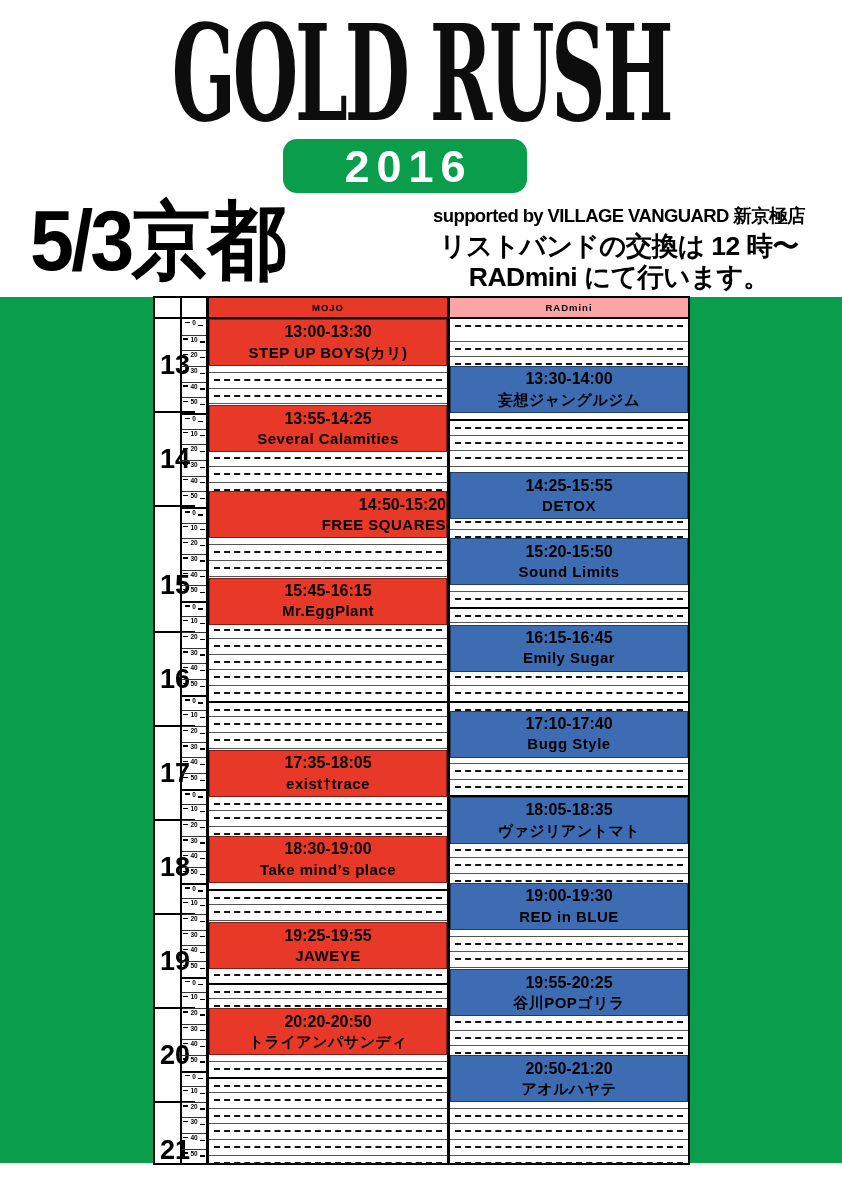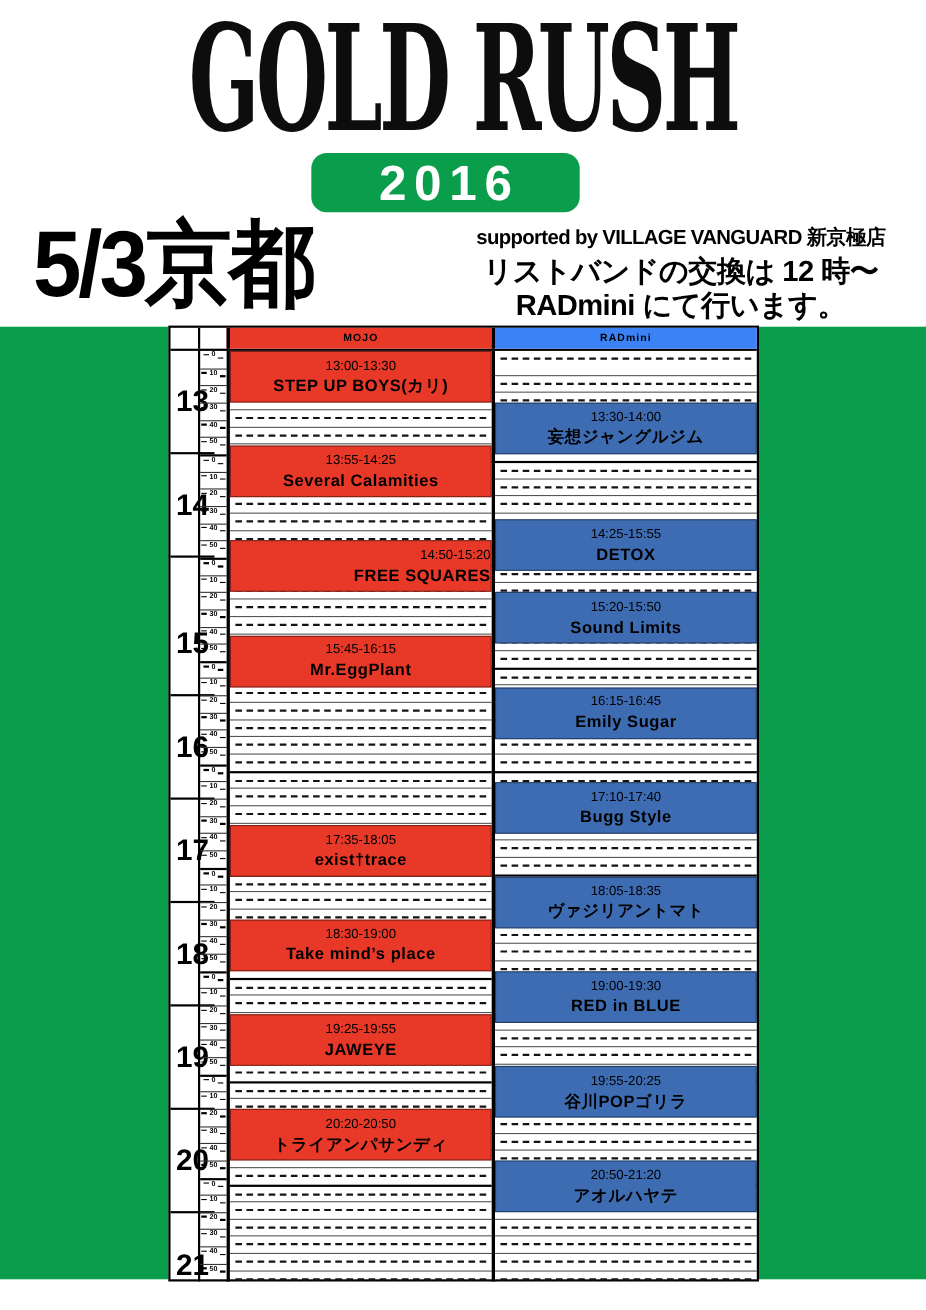--- a/index.html
+++ b/index.html
@@ -56,21 +56,21 @@
   .tick-label .dr{transform:translateY(2px);}
 
   .grid-row{box-sizing:border-box;border-top:1px solid #555;}
   .grid-row.hr{border-top:2px solid #000;}
   .grid-row.first{border-top:none;}
   .dashline{height:0;border-top:2px dashed #141414;margin:6px 5px 0 5px;}
 
   .event{position:absolute;left:0;right:0;box-sizing:border-box;border:1px solid rgba(0,0,0,.45);
          display:flex;flex-direction:column;align-items:center;justify-content:space-evenly;
          padding:1px 0;overflow:hidden;z-index:2;}
-  .ev-time{font-size:12px;font-weight:normal;line-height:1.05;white-space:nowrap;}
+  .ev-time{font-size:16px;font-weight:bold;line-height:1.05;white-space:nowrap;}
   .ev-artist{font-size:15px;font-weight:bold;line-height:1.05;white-space:nowrap;letter-spacing:.5px;}
 </style>
 </head>
 <body>
 
 <div class="page">
 
   <div class="logo">GOLD RUSH</div>
 
   <div class="badge js-green" style="background: rgb(10, 158, 76); align-items: flex-end;">
@@ -85,21 +85,21 @@
     <div class="notice-main">RADmini にて行います。</div>
   </div>
 
   <div class="green-band js-green" style="background: rgb(10, 158, 76);"></div>
 
   <div class="timetable">
     <div class="tt-header">
       <div class="h-hour"></div>
       <div class="h-tick"></div>
       <div class="h-stage js-stage0" style="background: rgb(231, 56, 40);">MOJO</div>
-      <div class="h-stage js-stage1" style="background: #3b82f6;">RADmini</div>
+      <div class="h-stage js-stage1" style="background: #fca5a5;">RADmini</div>
     </div>
     <div class="tt-body" id="tt-body">
         <div class="col col-hours">
           <div class="hour-cell" style="height: 94px;">13</div>
           <div class="hour-cell" style="height: 94px;">14</div>
           <div class="hour-cell" style="height: 94px; margin-top: 32px;">15</div>
           <div class="hour-cell" style="height: 94px;">16</div>
           <div class="hour-cell" style="height: 94px;">17</div>
           <div class="hour-cell" style="height: 94px;">18</div>
           <div class="hour-cell" style="height: 94px;">19</div>

